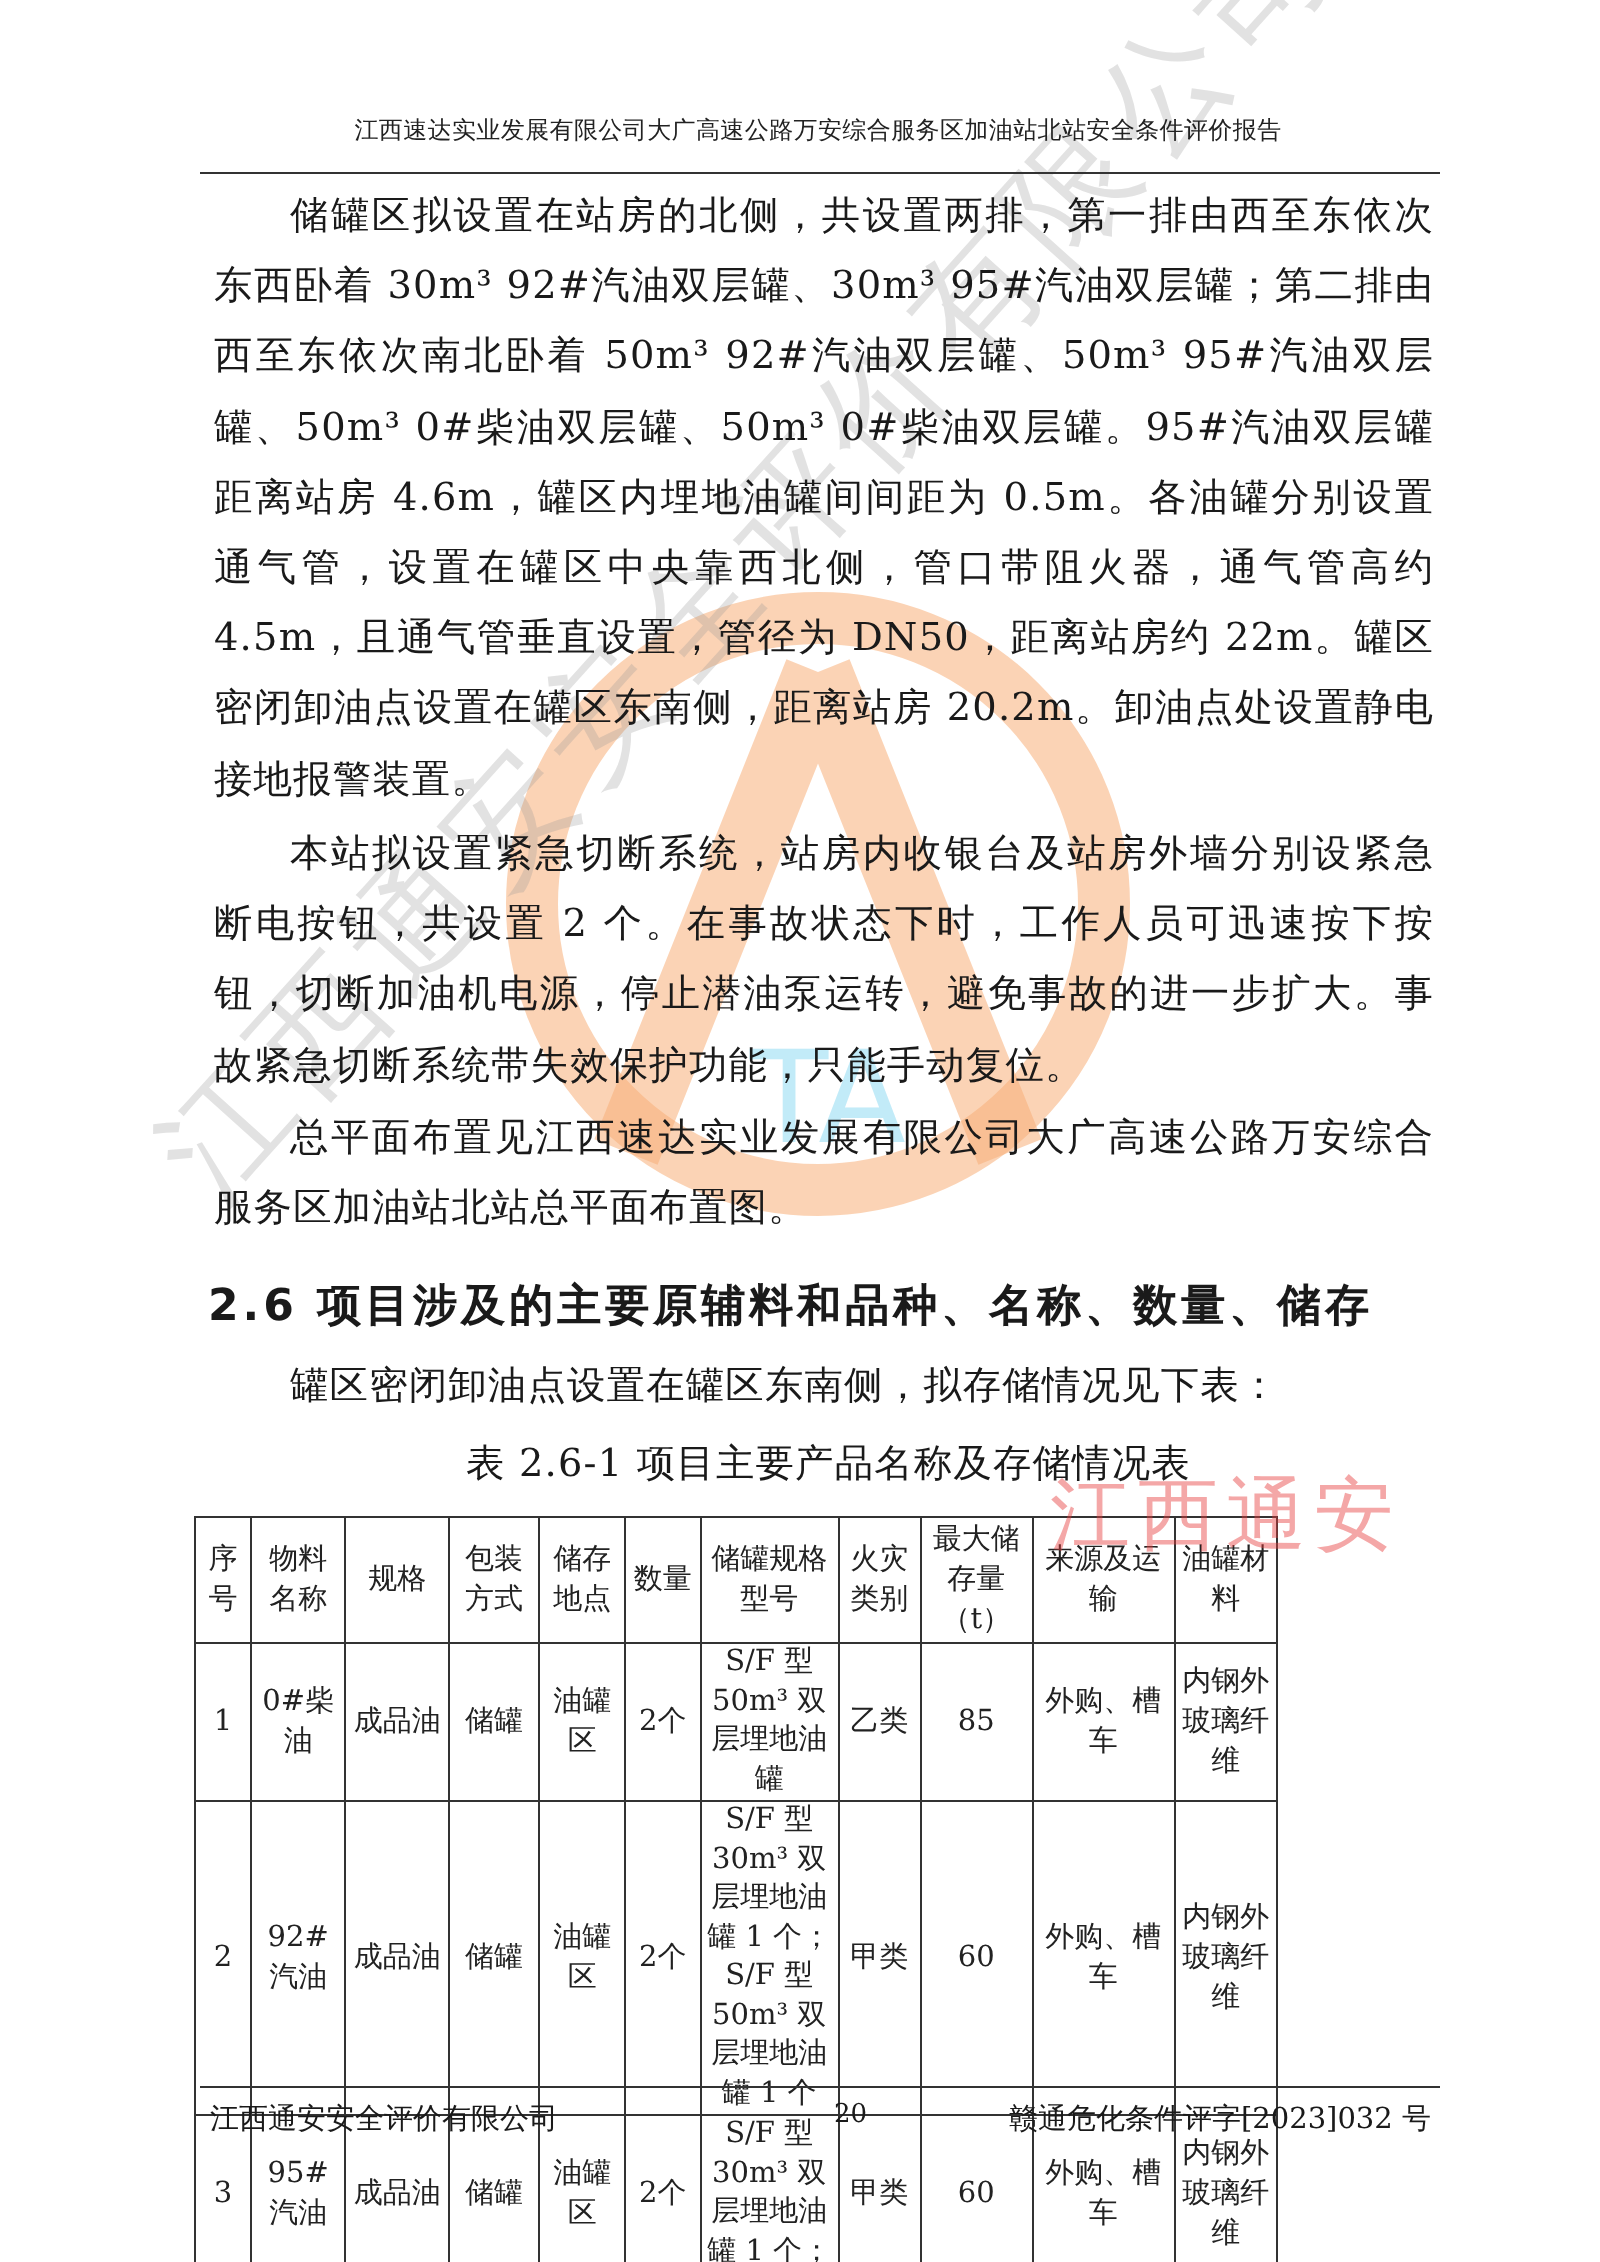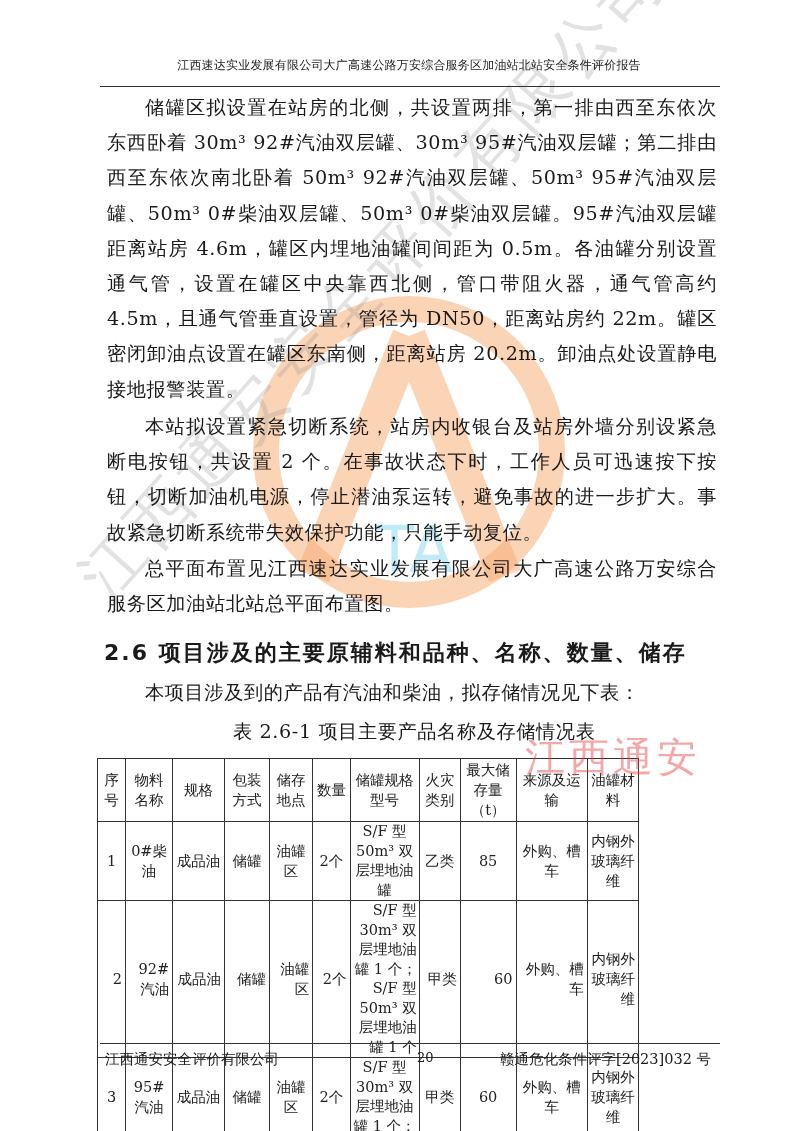--- a/index.html
+++ b/index.html
@@ -22,28 +22,28 @@
   .caption { position:absolute; left:233px; top:719px; font-size:19.2px; letter-spacing:0.6px; white-space:nowrap; }
 
   
   table.t { position:absolute; left:97px; top:758px; width:542px; border-collapse:collapse;
             font-size:14.5px; line-height:20px; }
   table.t td, table.t th { border:1px solid #333; text-align:center; vertical-align:middle;
             font-weight:normal; padding:1px 3px; color:#222; }
   table.t th { height:52px; }
   table.t td.spec { padding:0 2px; line-height:19.5px; }
   table.t tr.r1 td { height:55px; }
-  table.t tr.r2 td { height:113px;text-align:right; }
+  table.t tr.r2 td { height:113px; }
   table.t tr.r3 td { height:57px; }
   .table-bottom-rule { position:absolute; left:100px; width:620px; top:1043px; border-top:1.3px solid #333; }
 
   
   .ftr-l { position:absolute; left:105px; top:1050px; font-size:14.5px; white-space:nowrap; }
   .ftr-c { position:absolute; left:417px; top:1050px; font-size:13px; white-space:nowrap; }
-  .ftr-r { position:absolute; left:500px; width:220px; text-align:left; top:1050px; font-size:14.5px; white-space:nowrap; }
+  .ftr-r { position:absolute; left:500px; width:220px; text-align:center; top:1050px; font-size:14.5px; white-space:nowrap; }
 
   
   .wm { position:absolute; pointer-events:none; }
   .wm-circle { left:253px; top:296px; width:312px; height:312px; border-radius:50%;
                border:26px solid rgba(248,175,120,0.55); box-sizing:border-box; }
   .wm-text-diag { left:60px; top:560px; font-size:64px; color:rgba(150,150,150,0.28);
                   transform:rotate(-48deg); transform-origin:left top; white-space:nowrap;
                   font-family:"DejaVu Sans","Liberation Sans",sans-serif; letter-spacing:6px; }
   .wm-red { left:525px; top:730px; font-size:40px; color:rgba(230,60,60,0.45); white-space:nowrap;
             font-family:"DejaVu Sans","Liberation Sans",sans-serif; letter-spacing:4px;text-align:center; }
@@ -63,21 +63,21 @@
   <div class="wm wm-text-diag">江西通安安全评价有限公司</div>
 
   <div class="hdr">江西速达实业发展有限公司大广高速公路万安综合服务区加油站北站安全条件评价报告</div>
   <div class="hdr-rule"></div>
 
   <p class="para" style="top:90px;margin:0;">储罐区拟设置在站房的北侧，共设置两排，第一排由西至东依次东西卧着 30m³ 92#汽油双层罐、30m³ 95#汽油双层罐；第二排由西至东依次南北卧着 50m³ 92#汽油双层罐、50m³ 95#汽油双层罐、50m³ 0#柴油双层罐、50m³ 0#柴油双层罐。95#汽油双层罐距离站房 4.6m，罐区内埋地油罐间间距为 0.5m。各油罐分别设置通气管，设置在罐区中央靠西北侧，管口带阻火器，通气管高约 4.5m，且通气管垂直设置，管径为 DN50，距离站房约 22m。罐区密闭卸油点设置在罐区东南侧，距离站房 20.2m。卸油点处设置静电接地报警装置。</p>
   <p class="para" style="top:409px;margin:0;">本站拟设置紧急切断系统，站房内收银台及站房外墙分别设紧急断电按钮，共设置 2 个。在事故状态下时，工作人员可迅速按下按钮，切断加油机电源，停止潜油泵运转，避免事故的进一步扩大。事故紧急切断系统带失效保护功能，只能手动复位。</p>
   <p class="para" style="top:551px;margin:0;">总平面布置见江西速达实业发展有限公司大广高速公路万安综合服务区加油站北站总平面布置图。</p>
 
   <div class="h2">2.6 项目涉及的主要原辅料和品种、名称、数量、储存</div>
-  <div class="intro">本项目涉及到的产品有汽油和柴油，拟存储情况见下表：</div>
+  <div class="intro">罐区密闭卸油点设置在罐区东南侧，拟存储情况见下表：</div>
   <div class="caption">表 2.6-1 项目主要产品名称及存储情况表</div>
 
   <table class="t">
     <colgroup>
       <col style="width:30px">
         <col style="width:50px">
         <col style="width:61px">
         <col style="width:52px">
       <col style="width:50px">
         <col style="width:42px">

